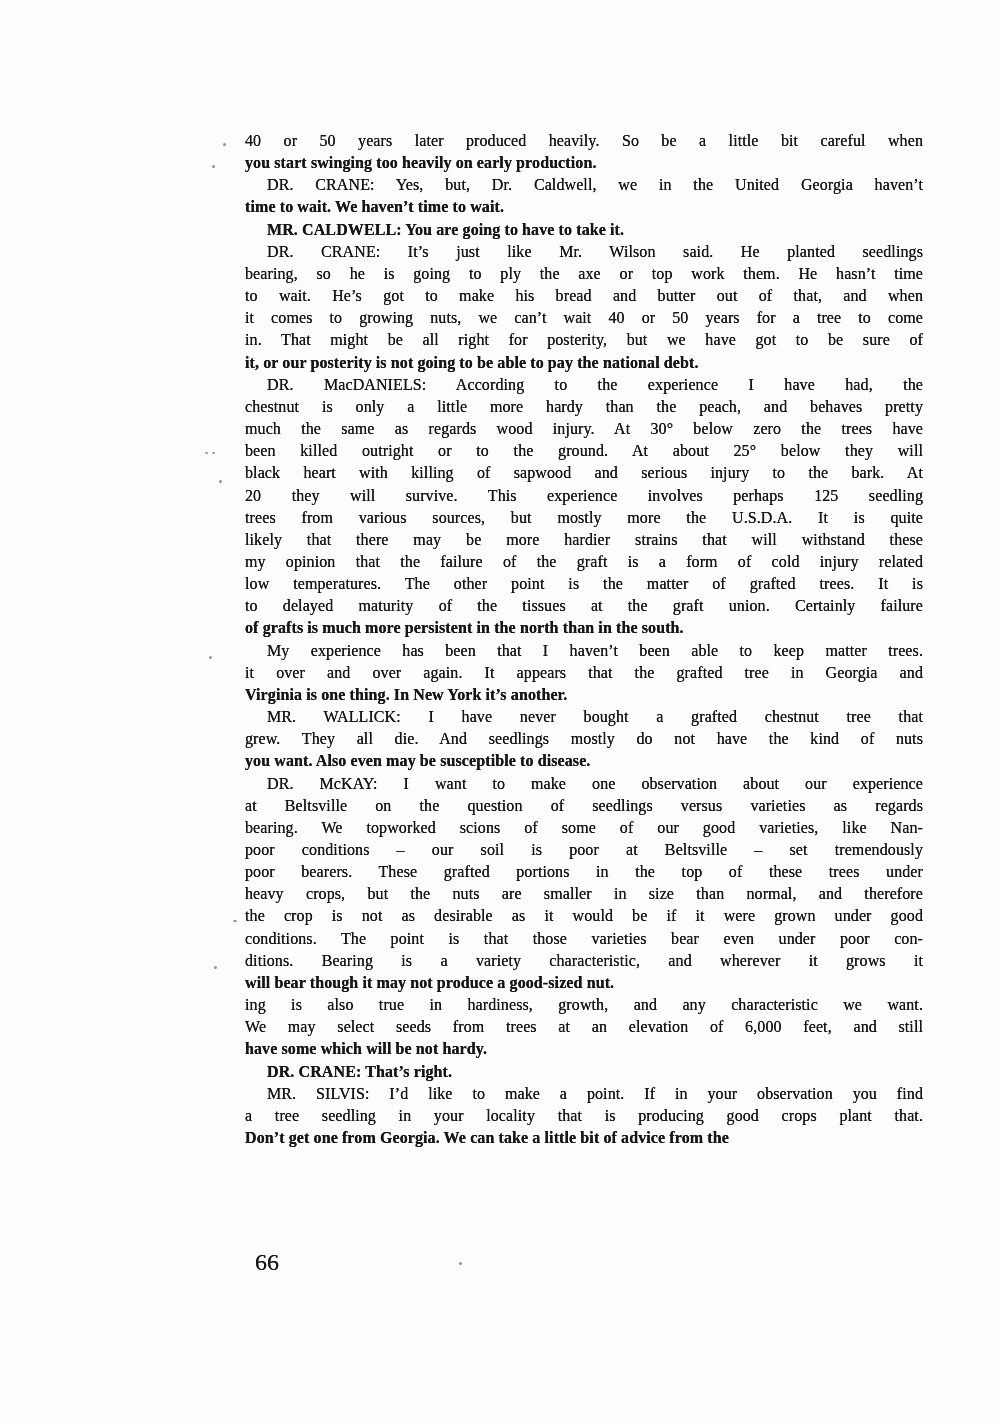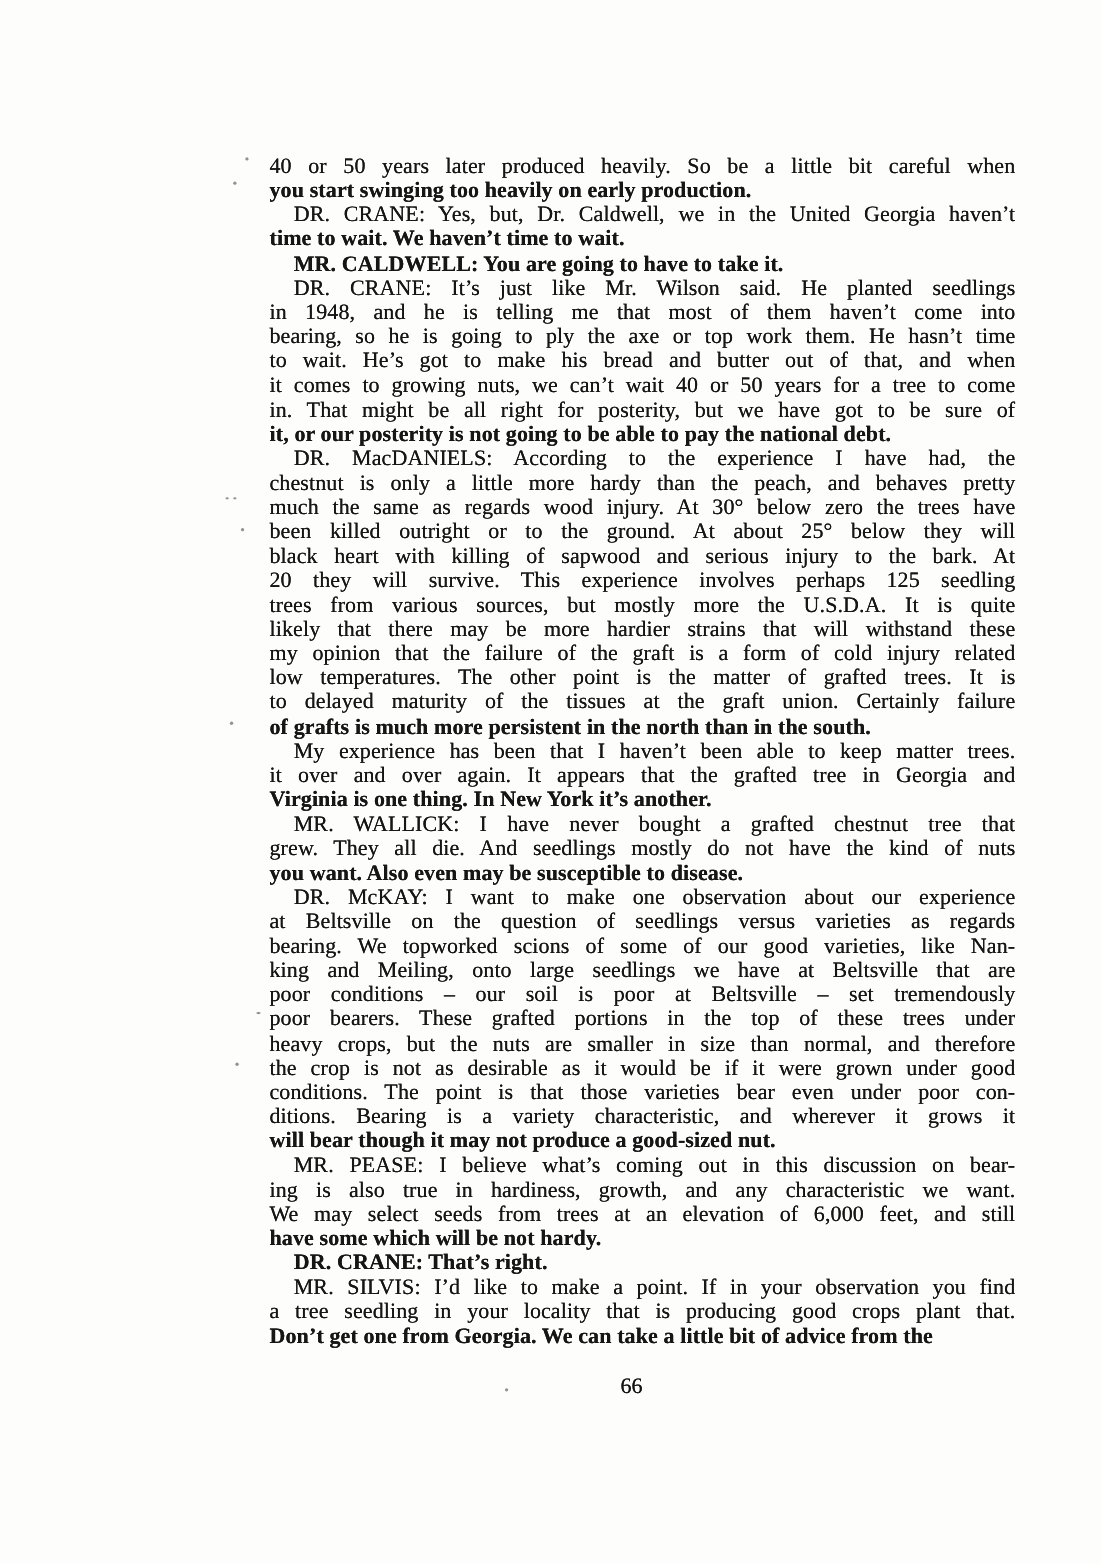--- a/index.html
+++ b/index.html
@@ -14,40 +14,40 @@
   }
   .page {
     position: relative;
     width: 1001px; height: 1422px;
     background: var(--paper);
     font-family: "Liberation Serif", "DejaVu Serif", serif;
     color: var(--ink);
   }
   .text-block {
     position: absolute;
-    left: 245px; top: 140px;
+    left: 245px; top: 130px;
     width: 678px;
-    font-size: 20px;
+    font-size: 16px;
     line-height: 22.16px;
     text-shadow: 0 0 0.45px var(--ink);
     letter-spacing: 0.1px;
   }
   .line {
     text-align: justify;
     text-align-last: justify;
     white-space: normal;
   }
   .line.last { text-align-last: left; font-weight: bold; }
   .line.indent { text-indent: 22px; }
   .page-number {
     position: absolute;
-    left: 235px; top: 1249px;
+    left: 255px; top: 1249px;
     width: 678px;
-    text-align: center;
-    font-size: 20px;
+    text-align: left;
+    font-size: 24px;
     text-shadow: 0 0 0.45px var(--ink);
   }
   .speck {
     position: absolute;
     background: #6e6e6e;
     border-radius: 50%;
     opacity: 0.75;
   }
 </style>
 </head>
@@ -61,21 +61,20 @@
       </div>
       <div>
         <div class="line indent">DR. CRANE: Yes, but, Dr. Caldwell, we in the United Georgia haven’t</div>
         <div class="line last">time to wait. We haven’t time to wait.</div>
       </div>
       <div>
         <div class="line indent last">MR. CALDWELL: You are going to have to take it.</div>
       </div>
       <div>
         <div class="line indent">DR. CRANE: It’s just like Mr. Wilson said. He planted seedlings</div>
-        <div class="line">in 1948, and he is telling me that most of them haven’t come into</div>
         <div class="line">bearing, so he is going to ply the axe or top work them. He hasn’t time</div>
         <div class="line">to wait. He’s got to make his bread and butter out of that, and when</div>
         <div class="line">it comes to growing nuts, we can’t wait 40 or 50 years for a tree to come</div>
         <div class="line">in. That might be all right for posterity, but we have got to be sure of</div>
         <div class="line last">it, or our posterity is not going to be able to pay the national debt.</div>
       </div>
       <div>
         <div class="line indent">DR. MacDANIELS: According to the experience I have had, the</div>
         <div class="line">chestnut is only a little more hardy than the peach, and behaves pretty</div>
         <div class="line">much the same as regards wood injury. At 30° below zero the trees have</div>
@@ -96,31 +95,29 @@
       </div>
       <div>
         <div class="line indent">MR. WALLICK: I have never bought a grafted chestnut tree that</div>
         <div class="line">grew. They all die. And seedlings mostly do not have the kind of nuts</div>
         <div class="line last">you want. Also even may be susceptible to disease.</div>
       </div>
       <div>
         <div class="line indent">DR. McKAY: I want to make one observation about our experience</div>
         <div class="line">at Beltsville on the question of seedlings versus varieties as regards</div>
         <div class="line">bearing. We topworked scions of some of our good varieties, like Nan-</div>
-        <div class="line">king and Meiling, onto large seedlings we have at Beltsville that are</div>
         <div class="line">poor conditions – our soil is poor at Beltsville – set tremendously</div>
         <div class="line">poor bearers. These grafted portions in the top of these trees under</div>
         <div class="line">heavy crops, but the nuts are smaller in size than normal, and therefore</div>
         <div class="line">the crop is not as desirable as it would be if it were grown under good</div>
         <div class="line">conditions. The point is that those varieties bear even under poor con-</div>
         <div class="line">ditions. Bearing is a variety characteristic, and wherever it grows it</div>
         <div class="line last">will bear though it may not produce a good-sized nut.</div>
       </div>
       <div>
-        <div class="line indent">MR. PEASE: I believe what’s coming out in this discussion on bear-</div>
         <div class="line">ing is also true in hardiness, growth, and any characteristic we want.</div>
         <div class="line">We may select seeds from trees at an elevation of 6,000 feet, and still</div>
         <div class="line last">have some which will be not hardy.</div>
       </div>
       <div>
         <div class="line indent last">DR. CRANE: That’s right.</div>
       </div>
       <div>
         <div class="line indent">MR. SILVIS: I’d like to make a point. If in your observation you find</div>
         <div class="line">a tree seedling in your locality that is producing good crops plant that.</div>

